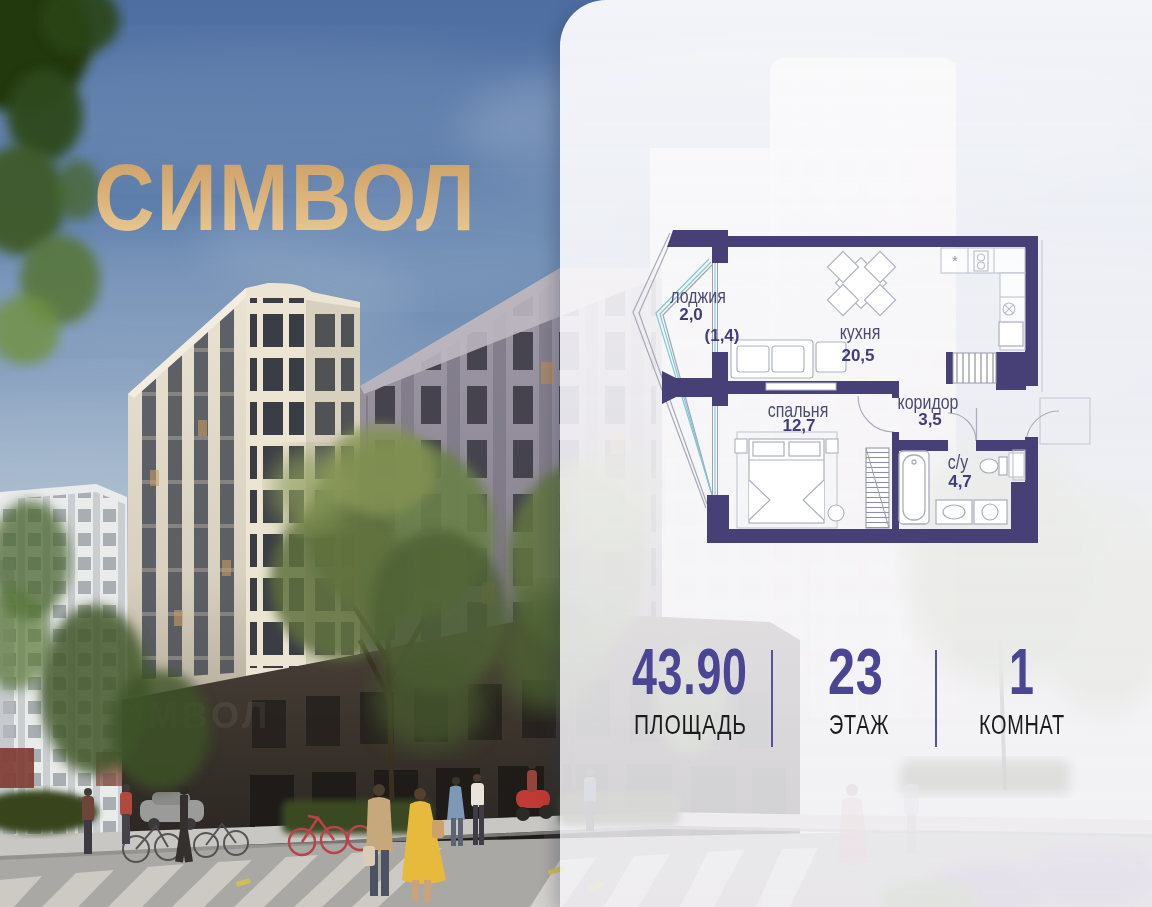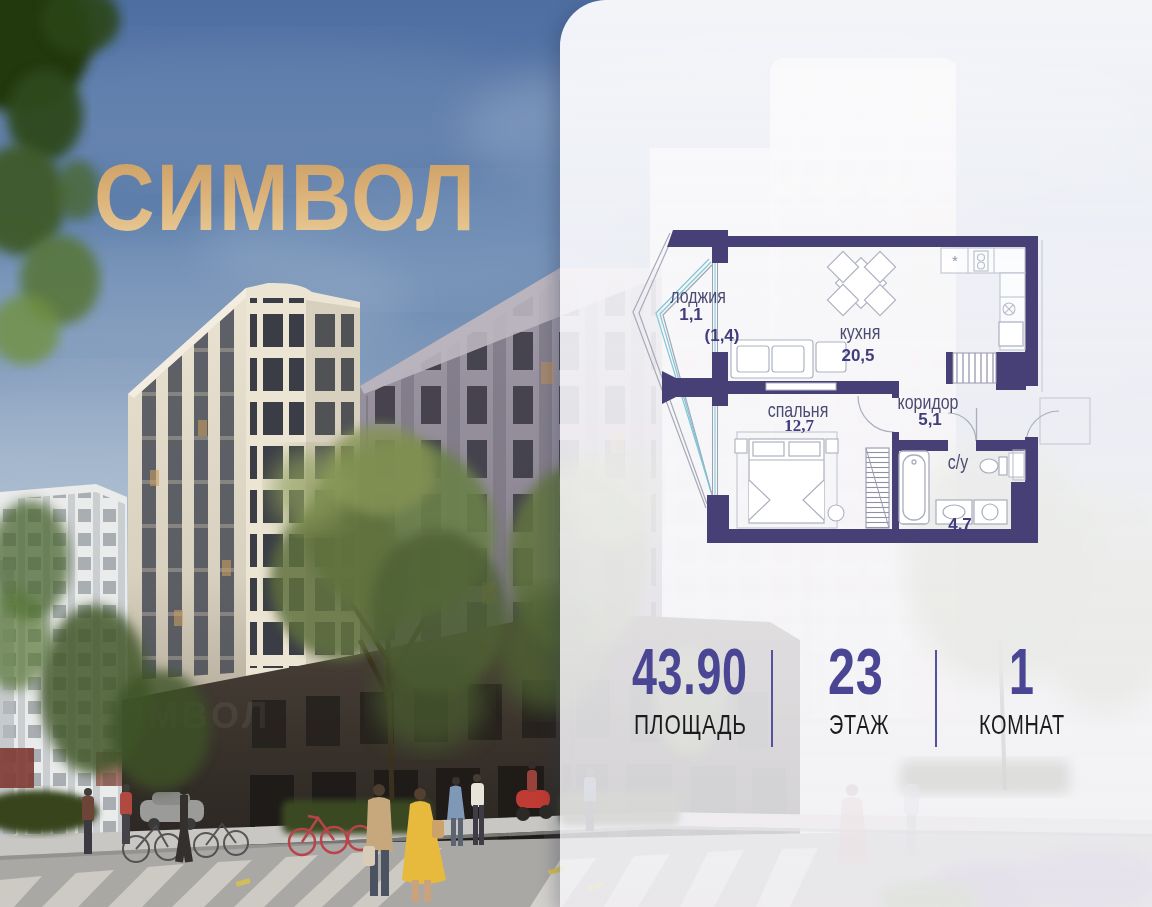--- a/index.html
+++ b/index.html
@@ -510,39 +510,39 @@
 <rect x="1011" y="482" width="14" height="47" fill="#474077"></rect>
 
 <rect x="1025" y="437" width="13" height="92" fill="#474077"></rect>
 
 <rect x="1013" y="450" width="12" height="30" fill="none" stroke="#b8bcc9" stroke-width="1"></rect>
 </g>
 </svg>
 
 <div class="lbl" style="left:698px;top:284px;">лоджия</div>
 
-<div class="num" style="left:691px;top:305px;">1,1</div>
+<div class="num" style="left:691px;top:305px;">2,0</div>
 
 <div class="num" style="left:690px;top:326px;margin-left:32px;">(1,4)</div>
 
 <div class="lbl" style="left:860px;top:320px;">кухня</div>
 
 <div class="num" style="left:858px;top:338px;margin-top:8px;">20,5</div>
 
 <div class="lbl" style="left:798px;top:398px;">спальня</div>
 
-<div class="num" style="left:799px;top:416px;font-family:Liberation Serif, serif;">12,7</div>
+<div class="num" style="left:799px;top:416px;">12,7</div>
 
 <div class="lbl" style="left:928px;top:390px;">коридор</div>
 
-<div class="num" style="left:930px;top:410px;">5,1</div>
+<div class="num" style="left:930px;top:410px;">3,5</div>
 
 <div class="lbl" style="left:958px;top:450px;">с/у</div>
 
-<div class="num" style="left:960px;top:472px;margin-top:43px;">4,7</div>
+<div class="num" style="left:960px;top:472px;">4,7</div>
 
 <div class="abs" style="left:94px;top:143px;font-size:95px;font-weight:bold;letter-spacing:2px;
   background:linear-gradient(180deg,#c69a60 0%,#d9ae74 40%,#ecd09e 100%);
   -webkit-background-clip:text;background-clip:text;color:transparent;
   transform:scaleX(0.885);transform-origin:0 0;">СИМВОЛ</div>
 
 <div class="abs" style="left:632px;top:635px;font-size:64px;font-weight:bold;color:#4a4694;
   transform:scaleX(0.70);transform-origin:0 0;letter-spacing:1px;">43.90</div>
 
 <div class="abs" style="left:634px;top:709px;font-size:28px;color:#1b1b1d;

